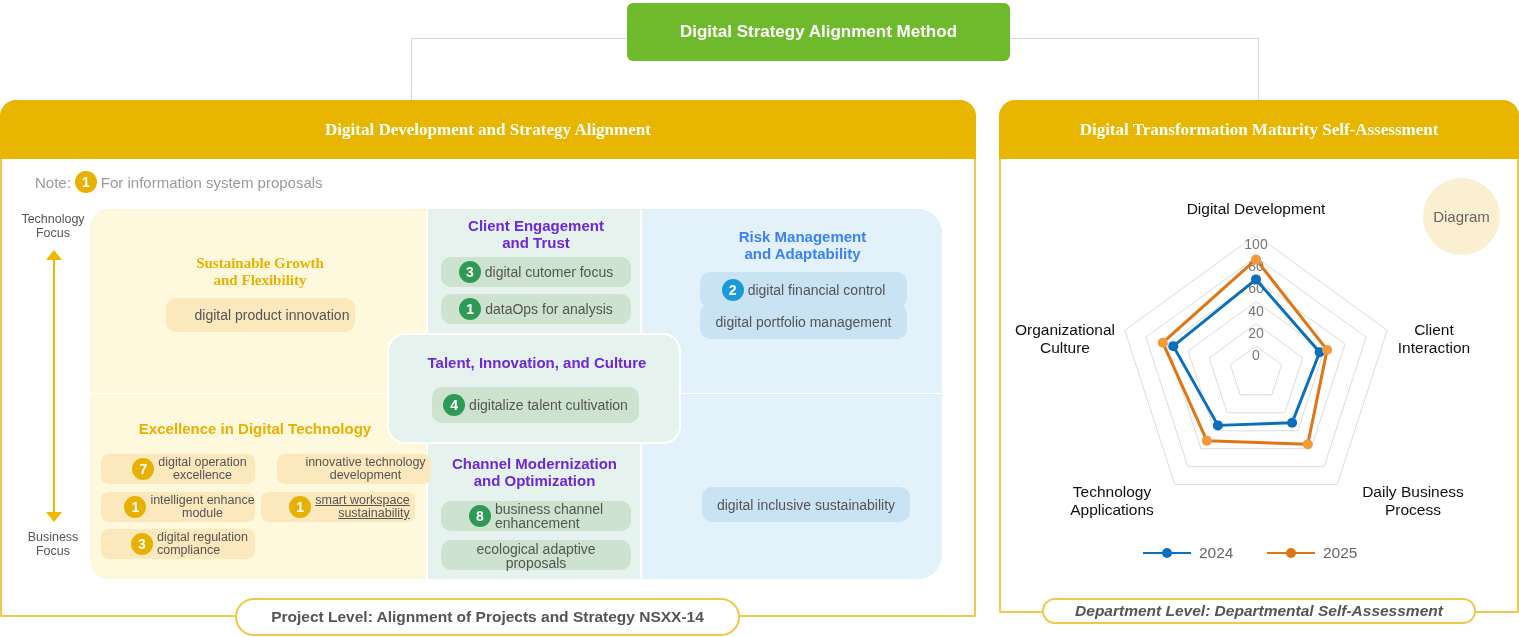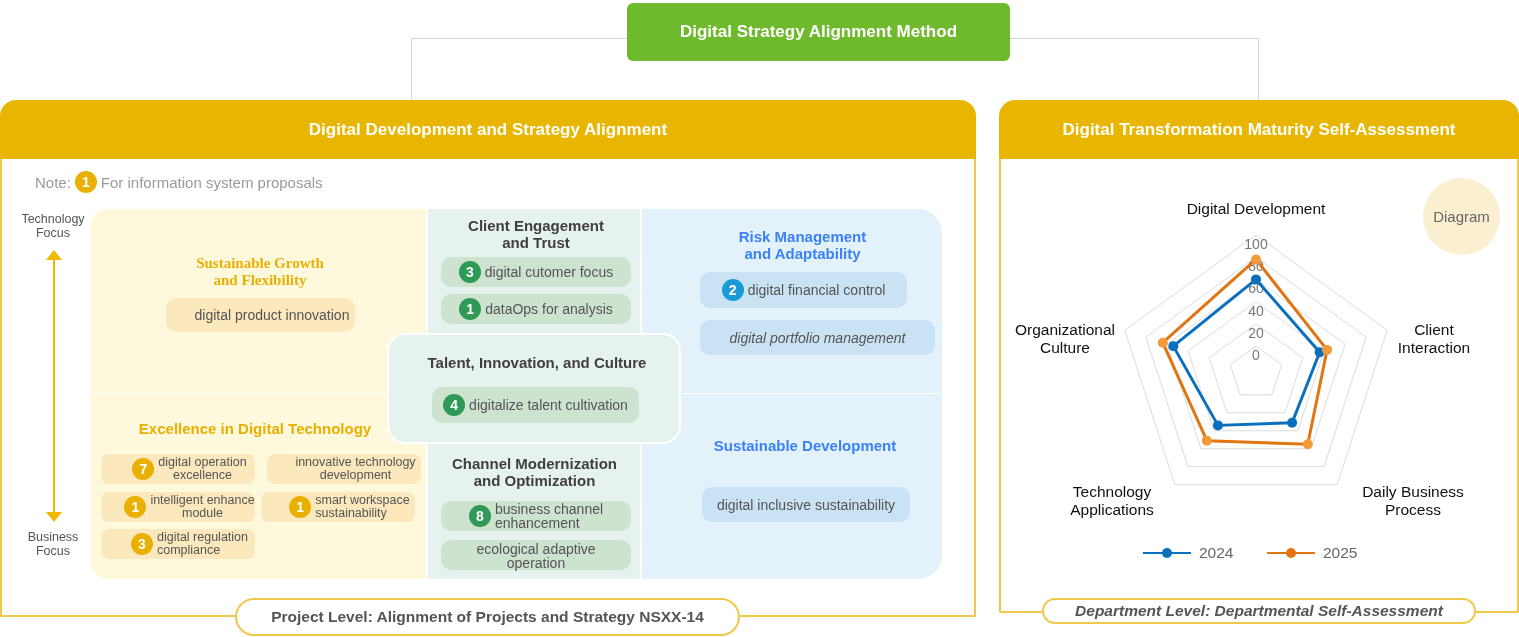--- a/index.html
+++ b/index.html
@@ -8,39 +8,39 @@
   .abs { position: absolute; }
 
   
   #top-title { left: 627px; top: 3px; width: 383px; height: 58px; background: #6fba2c; border-radius: 6px;
                color: #fff; font-weight: bold; font-size: 17px; display: flex; align-items: center; justify-content: center; }
   .connector { border: 1px solid #d6d6d6; border-bottom: none; }
 
   
   .panel { border: 2px solid #f0c84a; border-top: none; border-radius: 0 0 2px 2px; }
   .panel-head { background: #e8b600; color: #fff; font-weight: bold; font-size: 17px; border-radius: 16px 16px 0 0;
-                display: flex; align-items: center; justify-content: center; }
+                display: flex; align-items: center; justify-content: center; font-family: Liberation Serif, serif; }
   .footer-pill { background: #fff; border: 2px solid #f0c84a; border-radius: 20px; color: #555; font-weight: bold;
                  font-size: 15.5px; display: flex; align-items: center; justify-content: center; }
 
   .note { font-size: 15px; color: #9a9a9a; display: flex; align-items: center; gap: 4px; }
   .badge { display: inline-flex; width: 22px; height: 22px; border-radius: 50%; color: #fff; font-weight: bold;
            font-size: 14px; align-items: center; justify-content: center; flex: 0 0 auto; }
   .b-yellow { background: #e8b000; }
   .b-green { background: #2f9a56; }
   .b-blue { background: #1a9ad6; }
 
   .axis-label { font-size: 12.5px; color: #555; text-align: center; line-height: 14px; }
   .q-yellow { background: #fef8dd; }
   .q-green { background: #e6f2ee; }
   .q-blue { background: #e3f1fb; }
 
   .q-title { font-weight: bold; font-size: 15px; text-align: center; line-height: 17px; }
   .t-yellow { color: #e8b000; }
-  .t-green { color: #404040; }
+  .t-green { color: #6d28d9; }
   .t-blue { color: #3b82f6; }
 
   .chip { border-radius: 10px; font-size: 14px; color: #555; display: flex; align-items: center; justify-content: center;
           gap: 4px; text-align: center; line-height: 14px; }
   .chip-y { background: #fbe9bd; padding-left: 23px; }
   .chip-g { background: #cde3cf; }
   .chip-b { background: #c9e3f5; }
   .chip.small { font-size: 12.5px; line-height: 13px; border-radius: 8px; }
   .chip.small .badge { width: 22px; height: 22px; font-size: 14px; }
 
@@ -107,61 +107,60 @@
 </div>
 
 <div class="abs q-title t-blue" style="left:700px; top:228px; width:205px;">
   <div>Risk Management</div>
   <div>and Adaptability</div>
 </div>
 <div class="abs chip chip-b" style="left:700px; top:272px; width:207px; height:36px;">
   <span class="badge b-blue">2</span>
   <span>digital financial control</span>
 </div>
-<div class="abs chip chip-b" style="left:700px; top:320px; width:235px; height:35px;font-style:italic;">
+<div class="abs chip chip-b" style="left:700px; top:304px; width:207px; height:35px;">
   <span>digital portfolio management</span>
 </div>
 
 <div class="abs q-title t-yellow" style="left:100px; top:420px; width:310px;">
   <div>Excellence in Digital Technology</div>
 </div>
 <div class="abs chip chip-y small" style="left:101px; top:454px; width:154px; height:30px;">
   <span class="badge b-yellow">7</span>
   <span><span>digital operation</span><br><span>excellence</span></span>
 </div>
-<div class="abs chip chip-y small" style="left:267px; top:454px; width:154px; height:30px;">
+<div class="abs chip chip-y small" style="left:277px; top:454px; width:154px; height:30px;">
   <span><span>innovative technology</span><br><span>development</span></span>
 </div>
 <div class="abs chip chip-y small" style="left:101px; top:492px; width:154px; height:30px;">
   <span class="badge b-yellow">1</span>
   <span><span>intelligent enhance</span><br><span>module</span></span>
 </div>
 <div class="abs chip chip-y small" style="left:261px; top:492px; width:154px; height:30px;">
   <span class="badge b-yellow">1</span>
-  <span style="text-align:left;"><span>smart workspace</span><br><span>sustainability</span></span>
+  <span style="text-align:right;text-decoration:underline;"><span>smart workspace</span><br><span>sustainability</span></span>
 </div>
 <div class="abs chip chip-y small" style="left:101px; top:529px; width:154px; height:30px;">
   <span class="badge b-yellow">3</span>
   <span style="text-align:left;"><span>digital regulation</span><br><span>compliance</span></span>
 </div>
 
 <div class="abs q-title t-green" style="left:432px; top:455px; width:205px;">
   <div>Channel Modernization</div>
   <div>and Optimization</div>
 </div>
 <div class="abs chip chip-g" style="left:441px; top:501px; width:190px; height:30px;">
   <span class="badge b-green">8</span>
   <span style="text-align:left;"><span>business channel</span><br><span>enhancement</span></span>
 </div>
 <div class="abs chip chip-g" style="left:441px; top:540px; width:190px; height:30px;align-items:flex-end;">
-  <span><span>ecological adaptive</span><br><span>operation</span></span>
+  <span><span>ecological adaptive</span><br><span>proposals</span></span>
 </div>
 
 <div class="abs q-title t-blue" style="left:690px; top:437px; width:230px;">
-  <div>Sustainable Development</div>
 </div>
 <div class="abs chip chip-b" style="left:702px; top:487px; width:208px; height:35px;">
   <span>digital inclusive sustainability</span>
 </div>
 
 <div class="abs center-box" style="left:387px; top:333px; width:294px; height:111px;"></div>
 <div class="abs q-title t-green" style="left:387px; top:354px; width:300px;">
   <div>Talent, Innovation, and Culture</div>
 </div>
 <div class="abs chip chip-g" style="left:432px; top:387px; width:207px; height:36px;">

